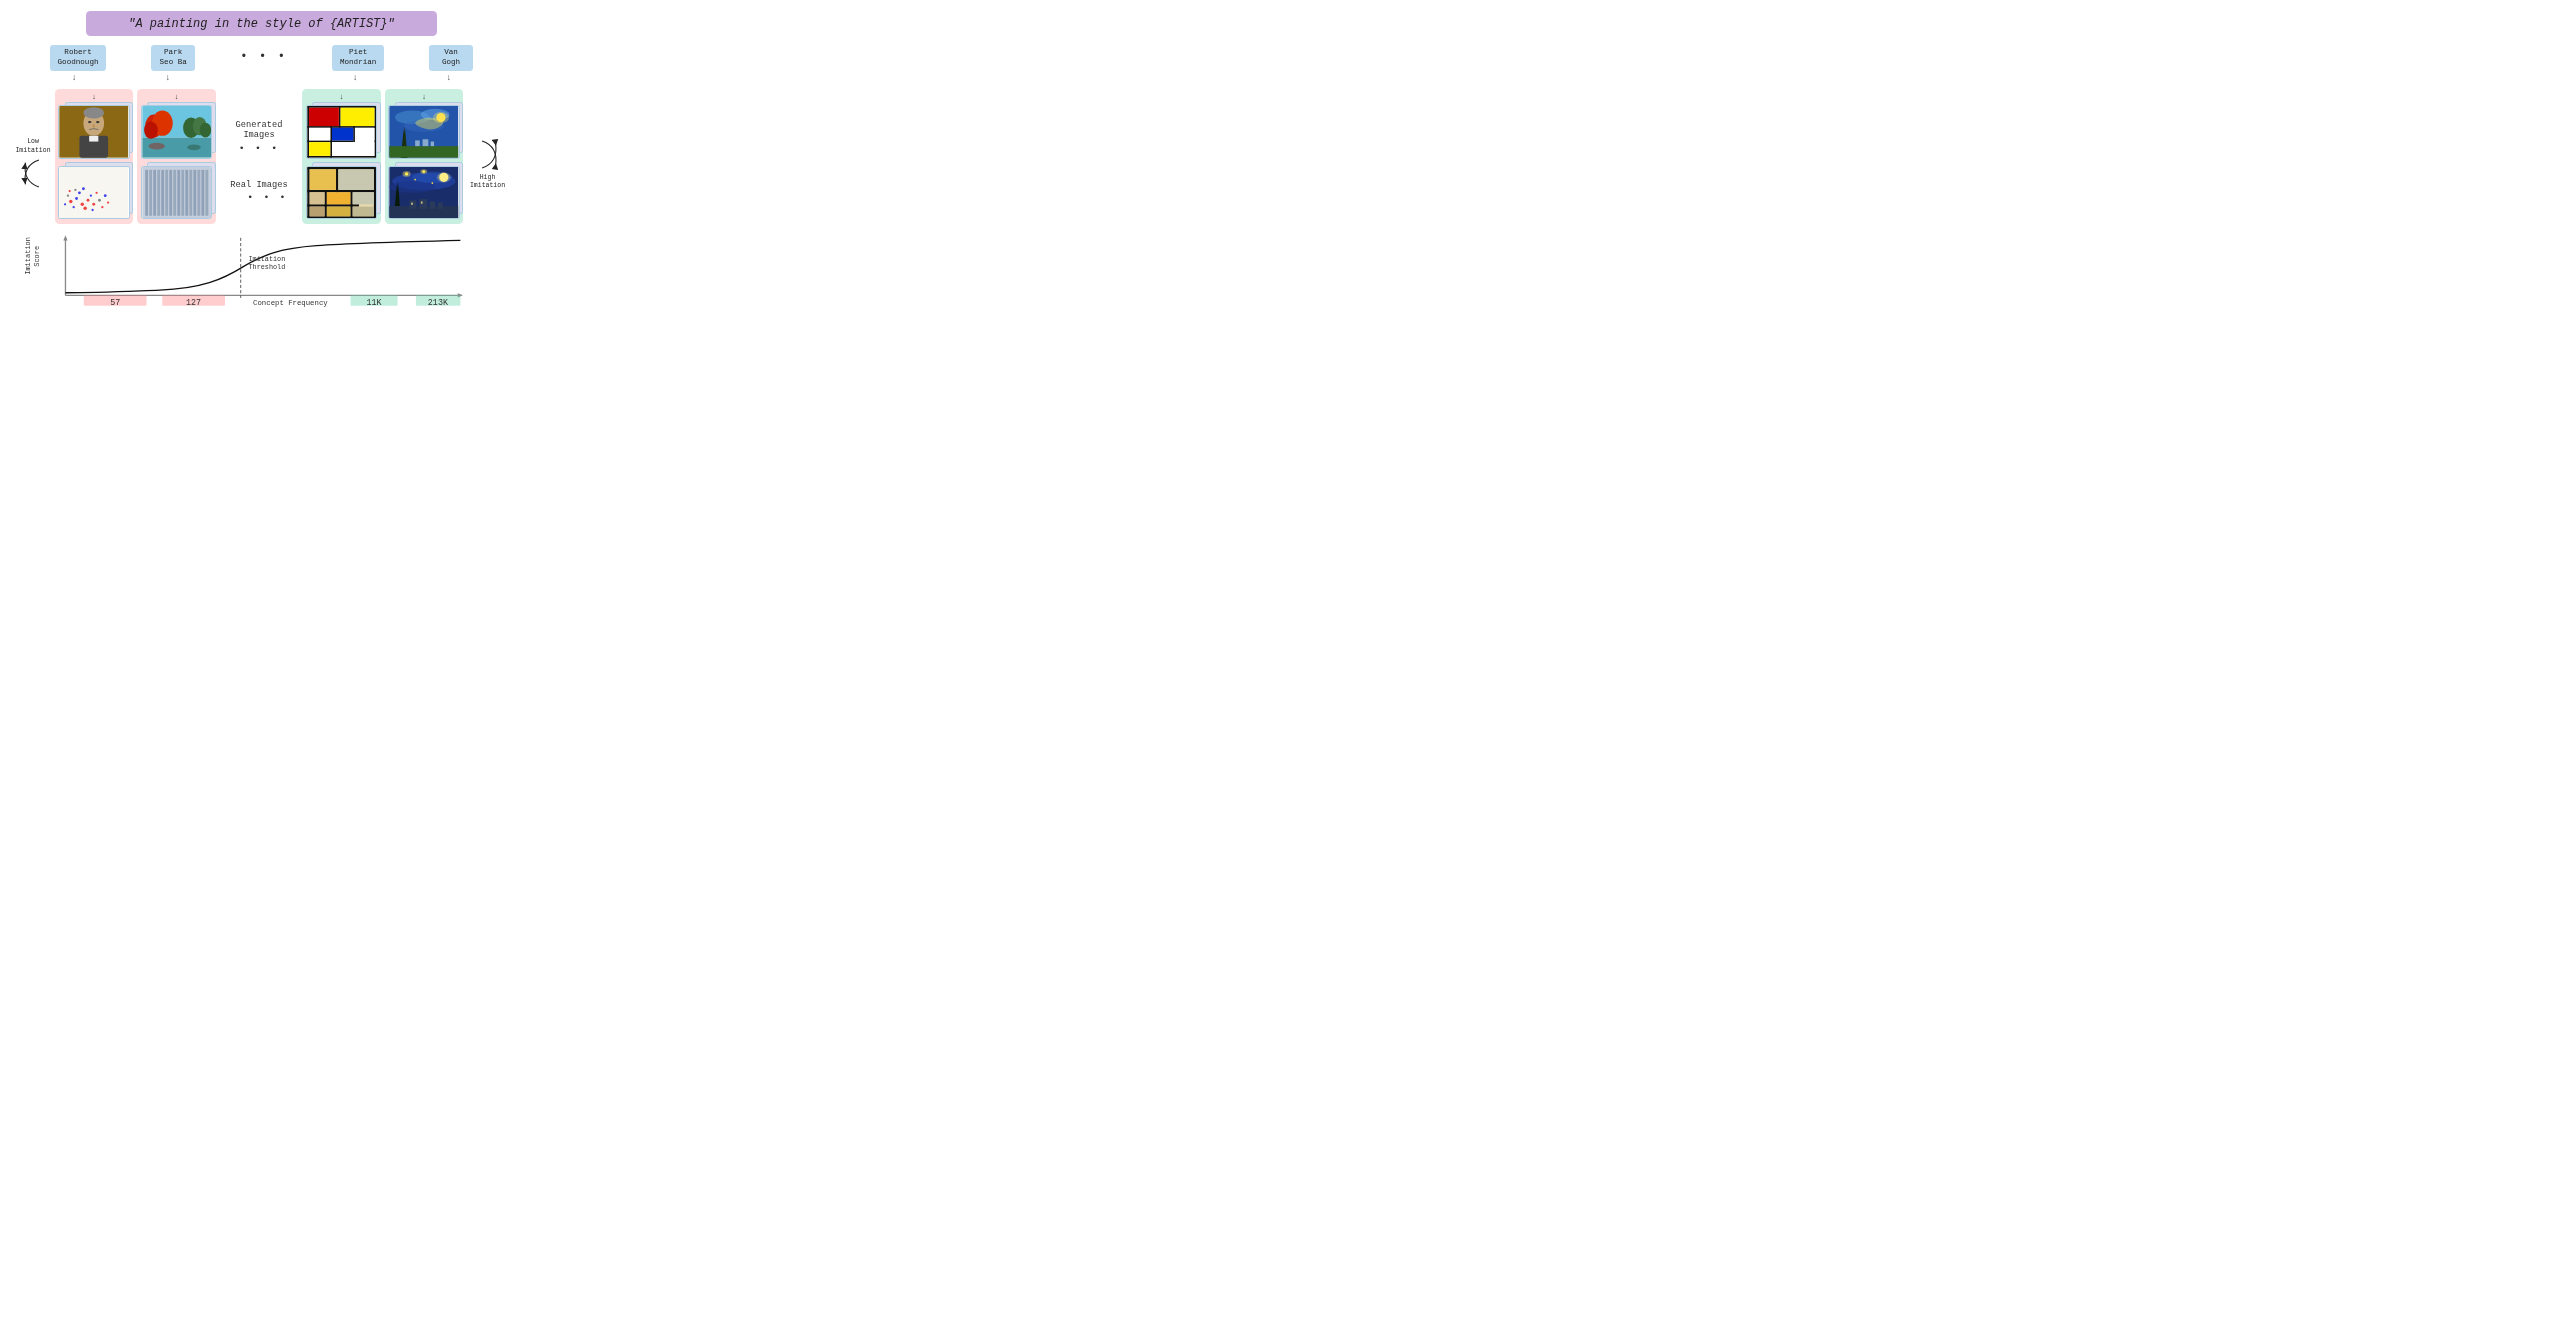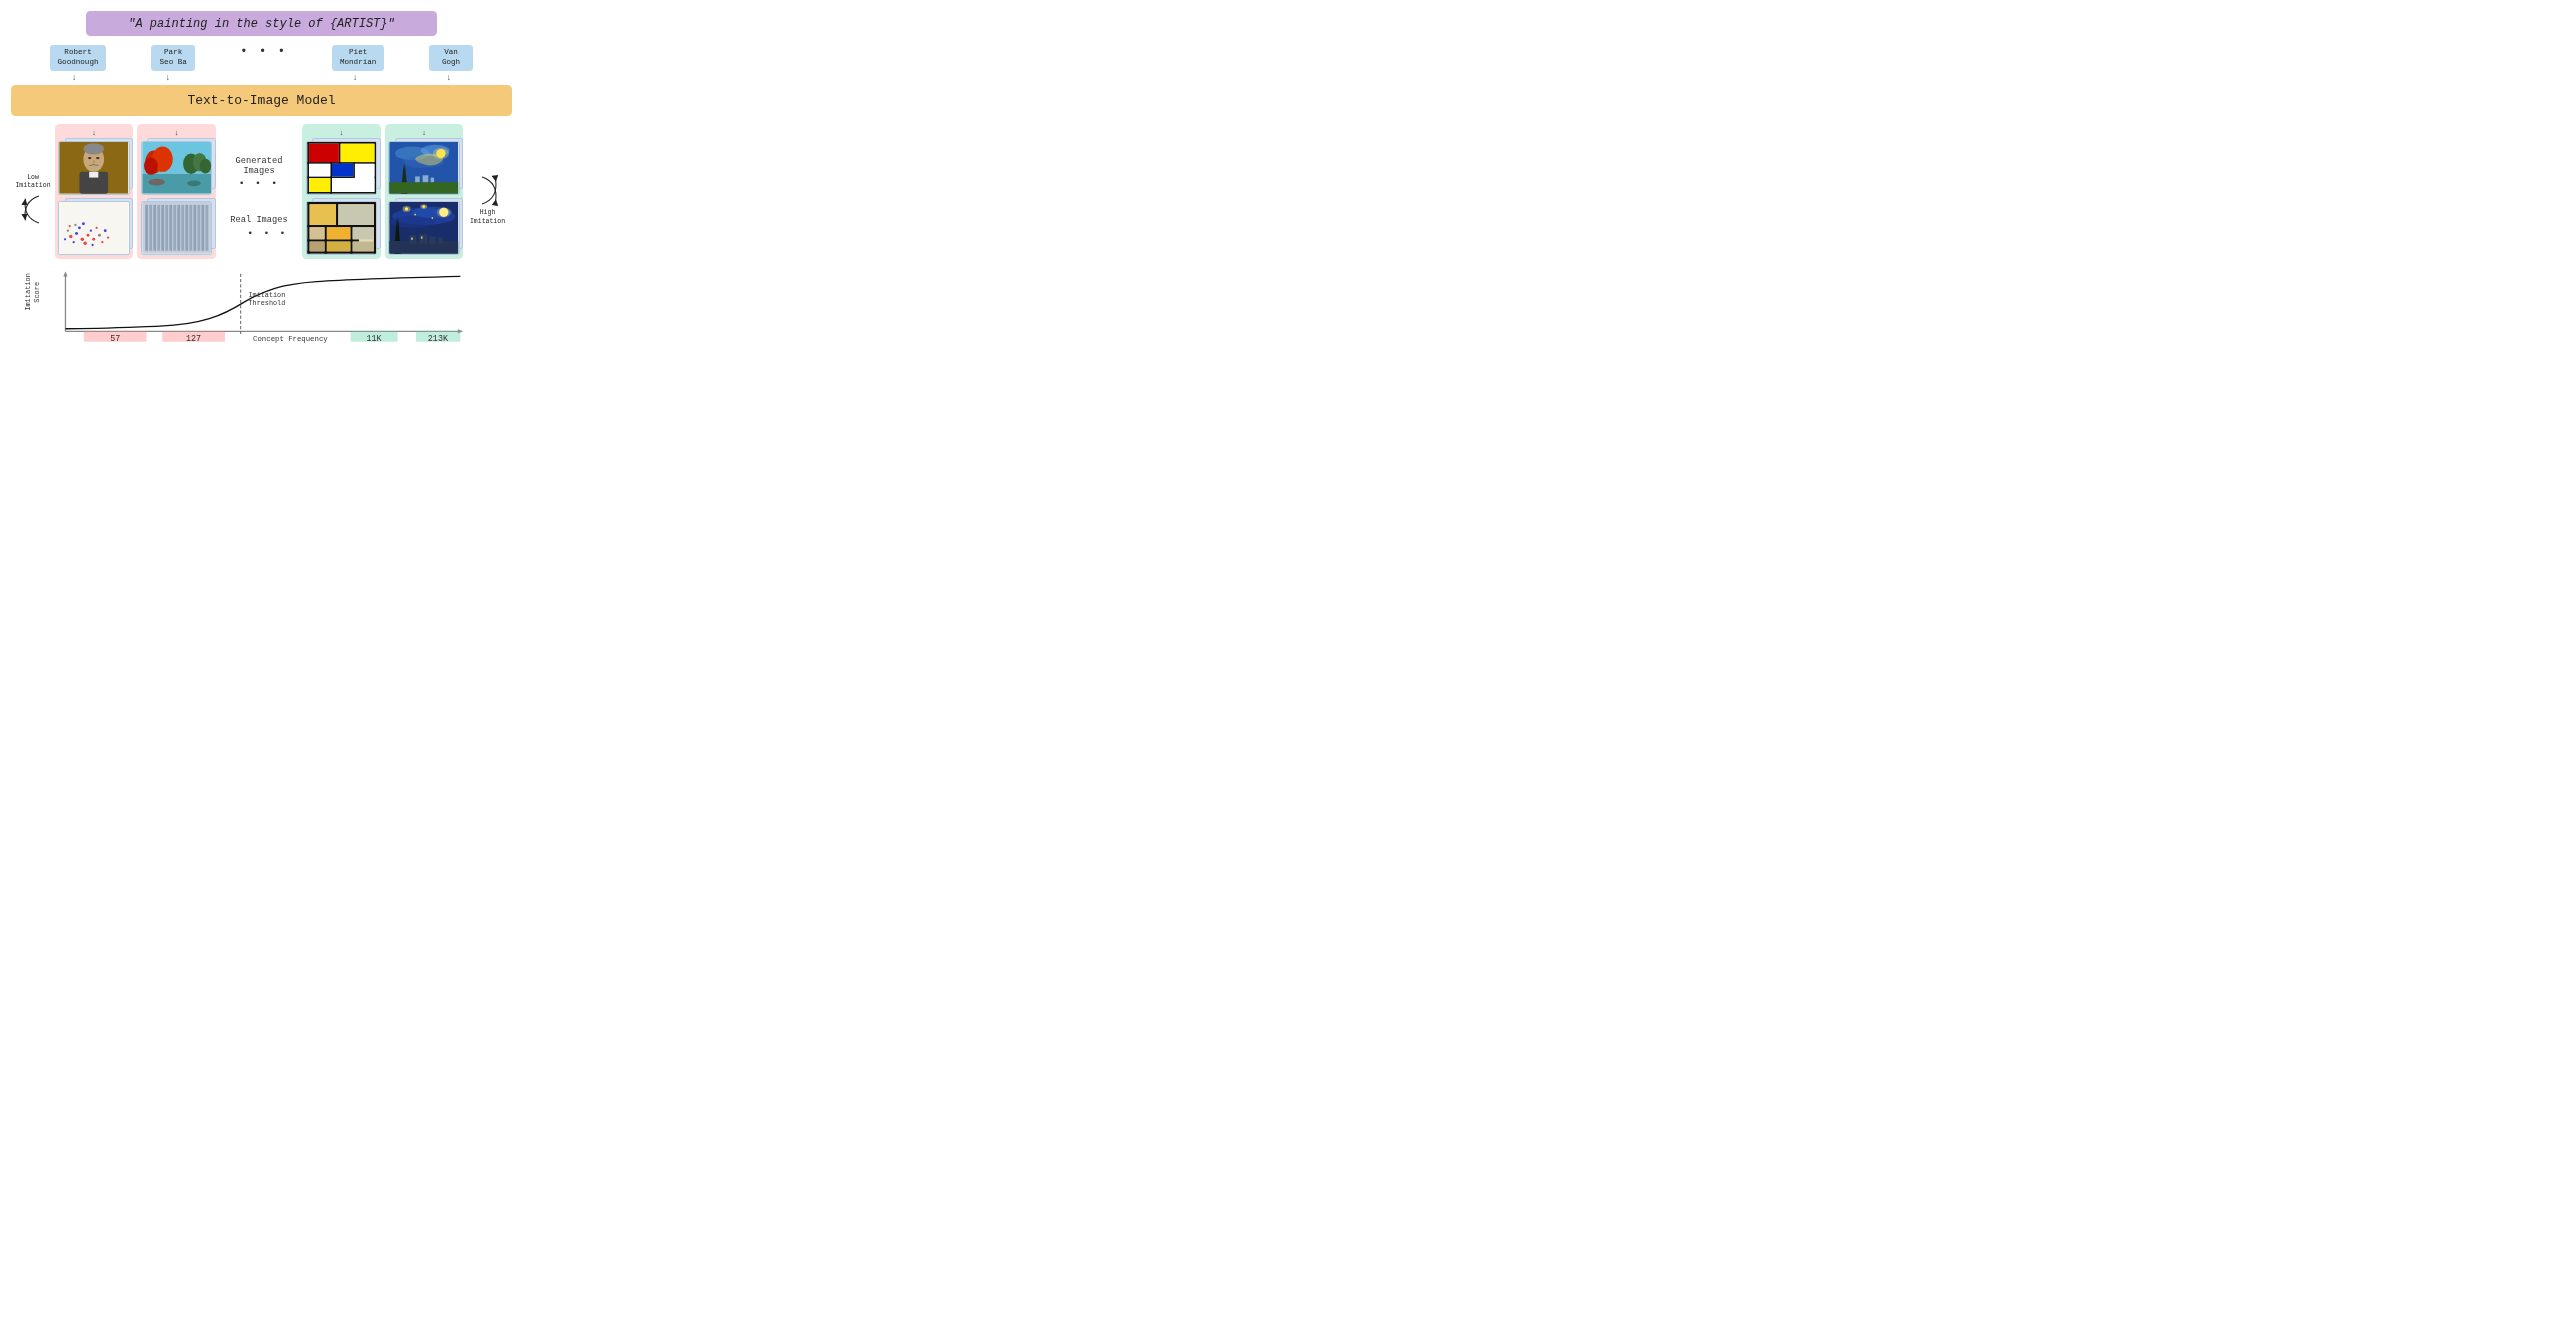--- a/index.html
+++ b/index.html
@@ -30,21 +30,21 @@
       margin-bottom: 8.7px;
       width: 70%;
       margin-left: auto;
       margin-right: auto;
     }
 
     
     .artists-row {
       display: flex;
       justify-content: space-around;
-      align-items: flex-start;
+      align-items: center;
       margin-bottom: 0px;
       padding: 0 16.4px;
     }
     .artist-box {
       background: #b8d9f0;
       border-radius: 3.3px;
       padding: 3.3px 7.6px;
       font-size: 7.6px;
       text-align: center;
       min-width: 44px;
@@ -132,23 +132,20 @@
   </div>
 
   <div class="arrow-down">
     <div class="arrow-down-item">↓</div>
     <div class="arrow-down-item">↓</div>
     <div class="arrow-down-item"></div>
     <div class="arrow-down-item">↓</div>
     <div class="arrow-down-item">↓</div>
   </div>
 
-  <div class="model-box">
-    <span>Text-to-Image Model</span>
-  </div>
 
   <div style="display:flex; position:relative; margin-bottom: 0;">
 
     <div style="width:44px; display:flex; flex-direction:column; align-items:center; justify-content:center; position:relative;">
 
       <div style="display:flex; flex-direction:column; align-items:center; gap:2.2px; margin-top: 16.4px;">
         <div style="font-size:6.5px; color:#222; text-align:center; line-height:1.3;">Low Imitation</div>
 
         <svg width="27" height="33" viewBox="0 0 50 60">
           <path d="M 35 5 Q 5 15 10 50" stroke="#222" stroke-width="2" fill="none" marker-end="url(#arrowhead-left)"></path>

